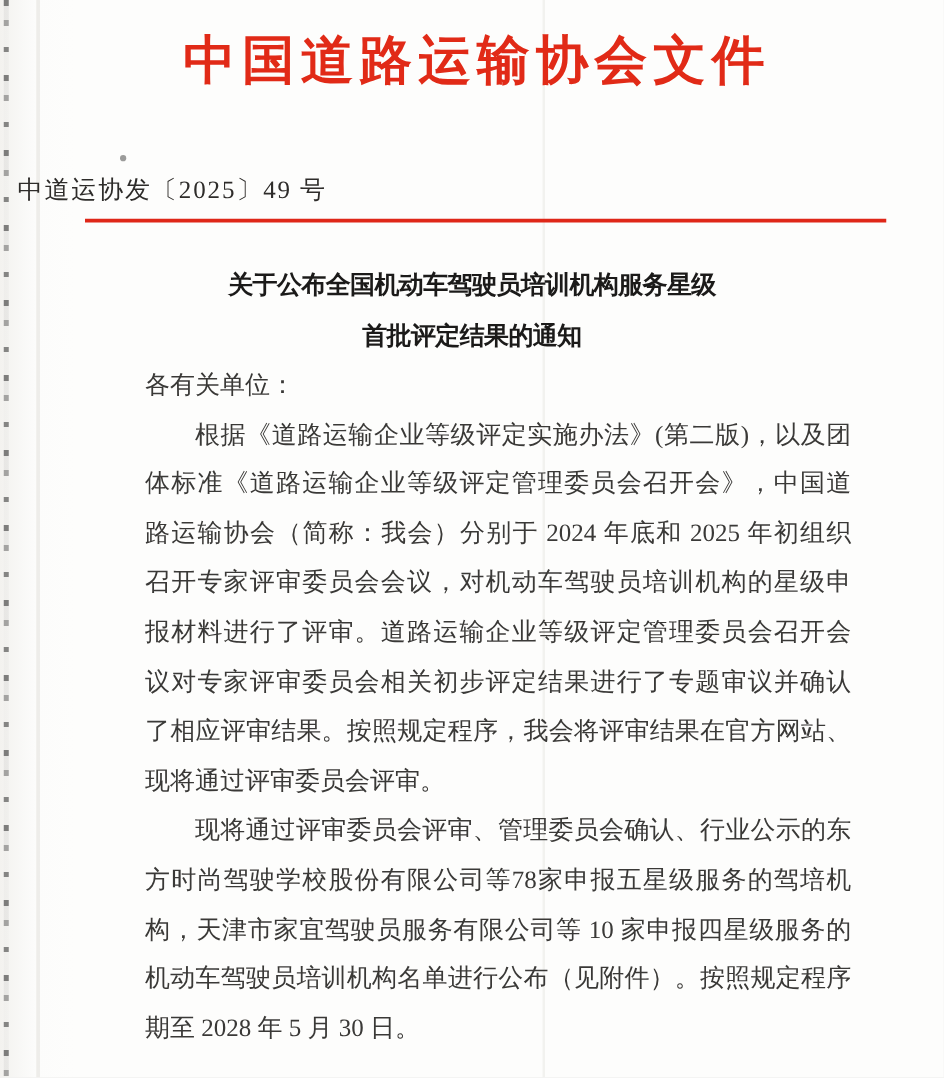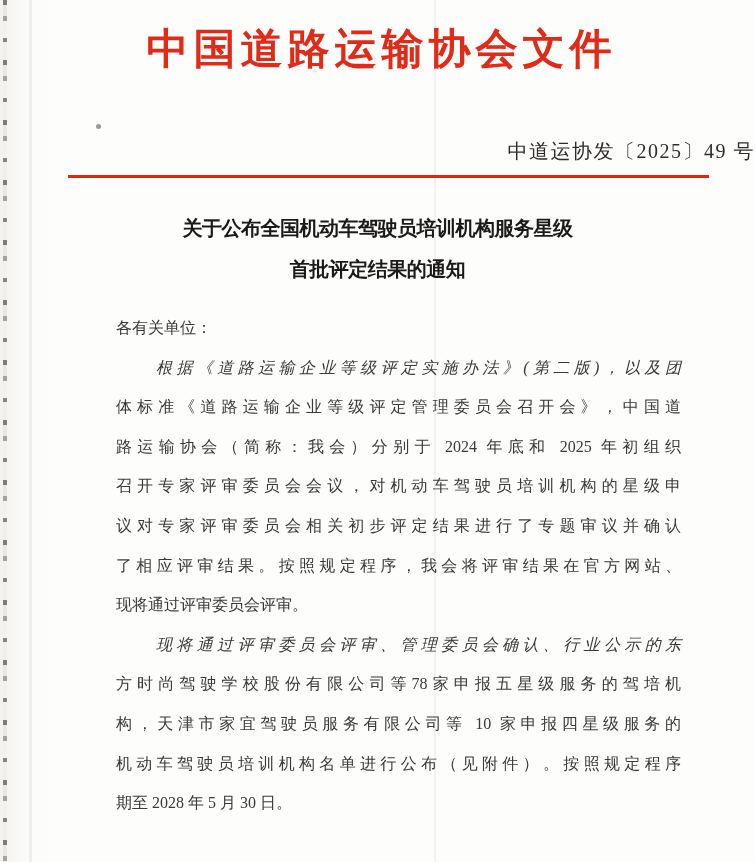--- a/index.html
+++ b/index.html
@@ -62,21 +62,21 @@
     font-size: 42px;
     line-height: 50px;
     font-weight: 700;
     letter-spacing: 5px;
     text-indent: 8px;
     white-space: nowrap;
   }
   .doc-number {
     position: absolute;
     top: 138px; left: 14px; right: 0;
-    text-align: right;
+    text-align: left;
     font-size: 20px;
     letter-spacing: 1.5px;
     color: #2e2c2a;
   }
   .red-rule {
     position: absolute;
     top: 175px; left: 68px;
     width: 641px; height: 3px;
   }
 
@@ -90,38 +90,38 @@
     line-height: 41px;
     font-weight: 700;
     letter-spacing: -0.5px;
     color: #1b1a19;
   }
   .doc-title .t-line { display: block; }
 
   
   .body-text {
     position: absolute;
-    top: 308px; left: 116px;
+    top: 289px; left: 116px;
     width: 565px;
-    font-size: 16px;
+    font-size: 20px;
     color: #3a3937;
   }
   .line {
     display: block;
     height: 39.6px;
     line-height: 39.6px;
     white-space: nowrap;
     text-align: left;
   }
   .line.fill {
     white-space: normal;
     text-align: justify;
     text-align-last: justify;
   }
-  .line.indent { text-indent: 40px; font-style: italic; }
+  .line.indent { text-indent: 40px; }
 </style>
 </head>
 <body>
 
 <div class="page">
 
   <div class="edge-marks"></div>
   <div class="streak-a"></div>
   <div class="streak-b"></div>
   <div class="speck"></div>
@@ -137,20 +137,21 @@
     <span class="t-line">首批评定结果的通知</span>
   </h2>
 
   <div class="body-text">
     <span class="line">各有关单位：</span>
 
     <span class="line fill indent">根据《道路运输企业等级评定实施办法》(第二版)，以及团</span>
     <span class="line fill">体标准《道路运输企业等级评定管理委员会召开会》，中国道</span>
     <span class="line fill">路运输协会（简称：我会）分别于 2024 年底和 2025 年初组织</span>
     <span class="line fill">召开专家评审委员会会议，对机动车驾驶员培训机构的星级申</span>
+    <span class="line fill">报材料进行了评审。道路运输企业等级评定管理委员会召开会</span>
     <span class="line fill">议对专家评审委员会相关初步评定结果进行了专题审议并确认</span>
     <span class="line fill">了相应评审结果。按照规定程序，我会将评审结果在官方网站、</span>
     <span class="line">现将通过评审委员会评审。</span>
 
     <span class="line fill indent">现将通过评审委员会评审、管理委员会确认、行业公示的东</span>
     <span class="line fill">方时尚驾驶学校股份有限公司等78家申报五星级服务的驾培机</span>
     <span class="line fill">构，天津市家宜驾驶员服务有限公司等 10 家申报四星级服务的</span>
     <span class="line fill">机动车驾驶员培训机构名单进行公布（见附件）。按照规定程序</span>
     <span class="line">期至 2028 年 5 月 30 日。</span>
   </div>

